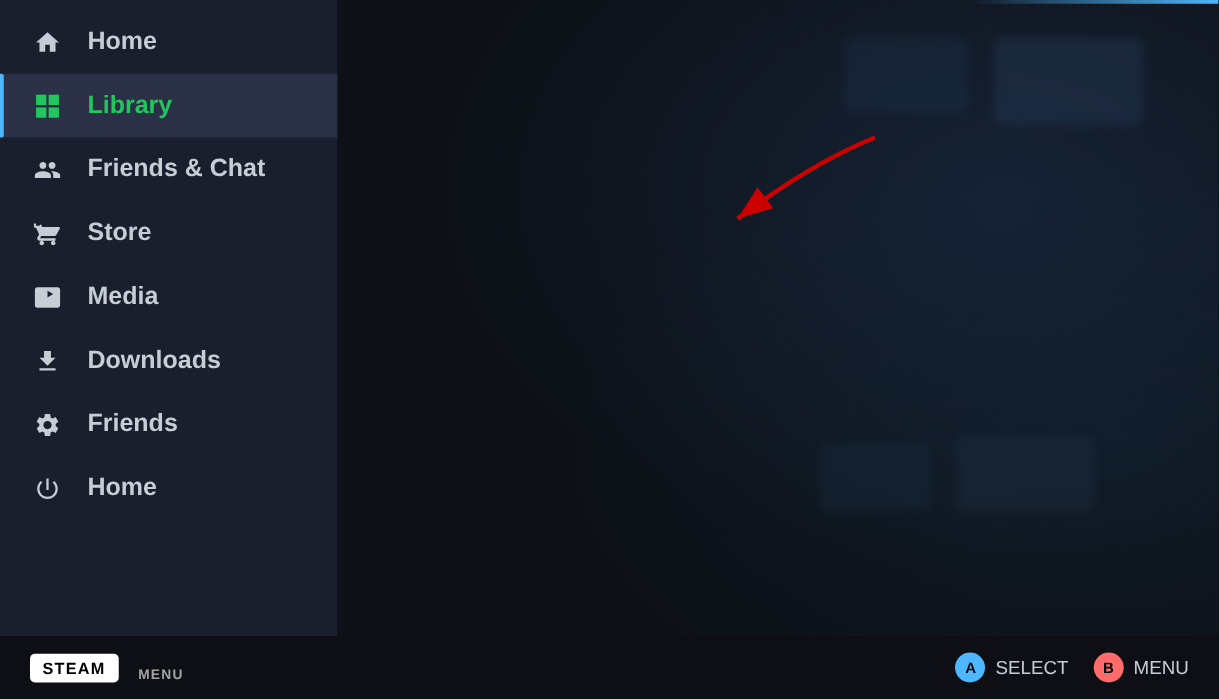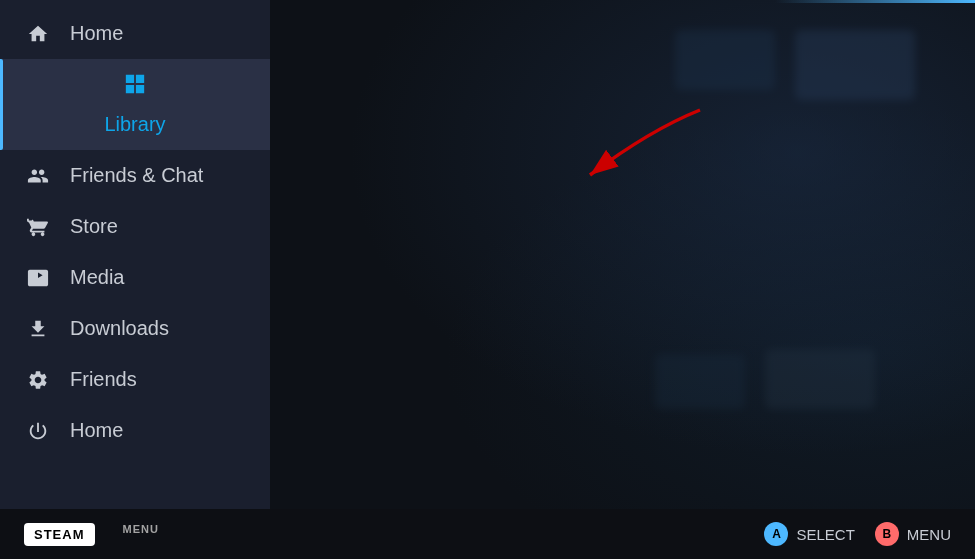--- a/index.html
+++ b/index.html
@@ -31,28 +31,27 @@
     }
 
     .sidebar-item {
       display: flex;
       align-items: center;
       gap: 18px;
       padding: 14px 24px;
       cursor: pointer;
       color: #c8ccd4;
       font-size: 20px;
-      font-weight: 400;
+      font-weight: 700;
       position: relative;
     }
 
     .sidebar-item.active {
       background: #2a3045;
-      color: #0ea5e9;
-      flex-direction: column;
+      color: #22c55e;
     }
 
     .sidebar-item .icon {
       width: 28px;
       display: flex;
       align-items: center;
       justify-content: center;
       flex-shrink: 0;
       color: inherit;
     }
@@ -143,22 +142,22 @@
       color: #000000;
       font-size: 13px;
       font-weight: 700;
       padding: 4px 10px;
       border-radius: 4px;
       letter-spacing: 1px;
     }
 
     .bottom-left {
       display: flex;
-      align-items: flex-start;
-      gap: 28px;
+      align-items: flex-end;
+      gap: 16px;
     }
 
     .menu-label {
       color: #a3a3a3;
       font-size: 11px;
       font-weight: 700;
       letter-spacing: 1px;
     }
 
     .bottom-right {

